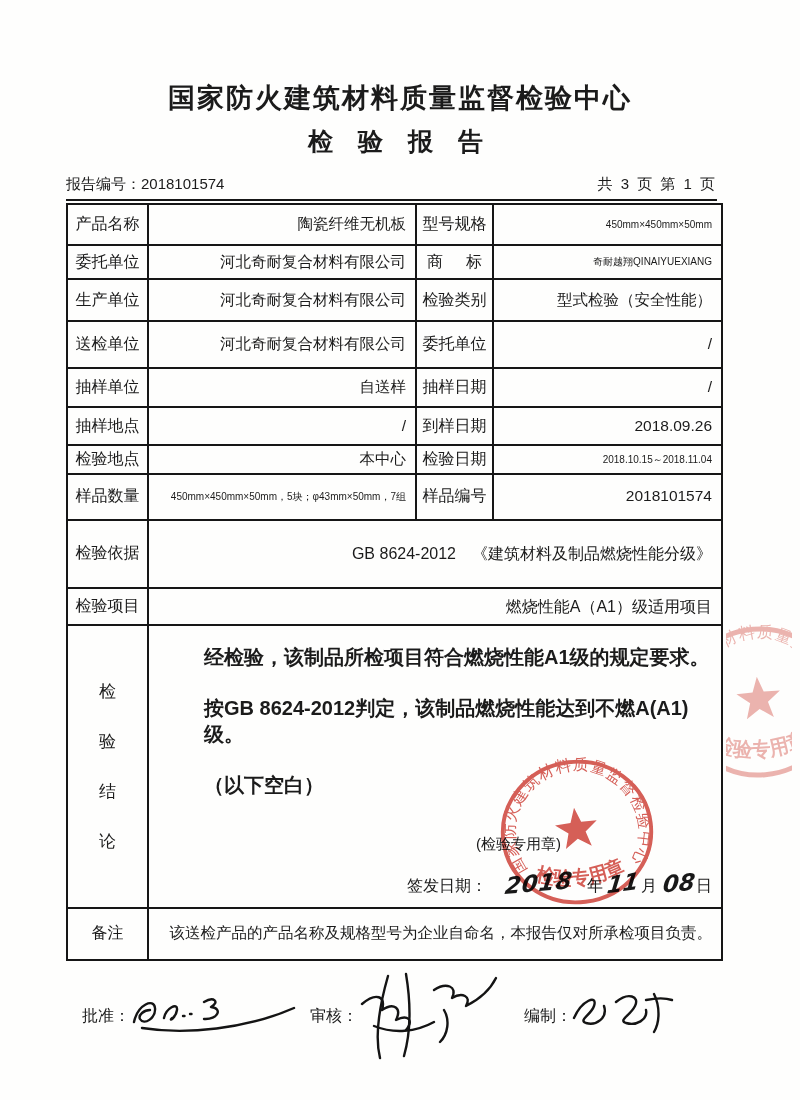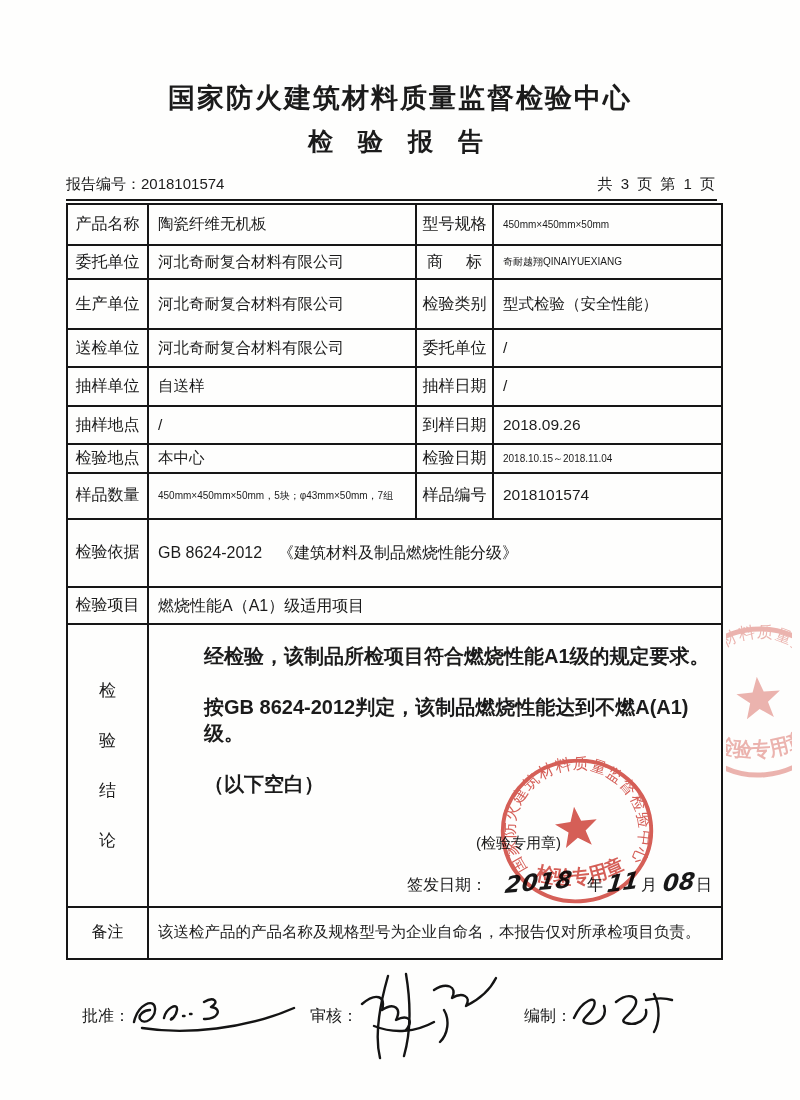--- a/index.html
+++ b/index.html
@@ -21,21 +21,21 @@
   .meta-left{white-space:nowrap;}
   .meta-right{white-space:nowrap;letter-spacing:2px;}
 
   
   table.report{position:absolute;top:203px;left:66px;width:655px;border-collapse:collapse;
     table-layout:fixed;}
   table.report td{border:2px solid #161616;overflow:hidden;}
   col.c1{width:81px;} col.c2{width:268px;} col.c3{width:77px;} col.c4{width:229px;}
   td.lbl{text-align:center;font-size:16px;padding:0 2px;}
   td.spread{text-align:justify;text-align-last:justify;padding:0 10px;}
-  td.val{padding:3px 9px;font-size:15.5px;text-align:left;line-height:1.35;border-radius:13px;}
+  td.val{padding:3px 9px;font-size:15.5px;text-align:right;line-height:1.35;border-radius:13px;}
   td.val-sm{font-size:10px;}
 
   
   td.vlabel{vertical-align:middle;}
   .vlabel-stack{display:flex;flex-direction:column;align-items:center;gap:27px;font-size:17px;}
   td.conclusion{position:relative;padding:0;}
   .concl-paras{position:absolute;top:18px;left:0;right:0;padding:0 10px 0 55px;}
   .concl-paras p{margin:0 0 25px 0;font-size:20px;line-height:1.3;font-weight:bold;}
   .seal-note{position:absolute;left:327px;top:209px;font-size:15px;white-space:nowrap;}
   .issue-line{position:absolute;left:258px;bottom:10px;font-size:16px;white-space:nowrap;}
@@ -91,27 +91,27 @@
       <td class="val">陶瓷纤维无机板</td>
       <td class="lbl">型号规格</td>
       <td class="val val-sm">450mm×450mm×50mm</td>
     </tr>
     <tr style="height:34px;">
       <td class="lbl">委托单位</td>
       <td class="val">河北奇耐复合材料有限公司</td>
       <td class="lbl spread">商标</td>
       <td class="val val-sm">奇耐越翔QINAIYUEXIANG</td>
     </tr>
-    <tr style="height:50px;margin-top:9px;">
+    <tr style="height:42px;margin-top:9px;">
       <td class="lbl">生产单位</td>
       <td class="val">河北奇耐复合材料有限公司</td>
       <td class="lbl">检验类别</td>
       <td class="val">型式检验（安全性能）</td>
     </tr>
-    <tr style="height:38px;margin-top:35px;">
+    <tr style="height:47px;margin-top:35px;">
       <td class="lbl">送检单位</td>
       <td class="val">河北奇耐复合材料有限公司</td>
       <td class="lbl">委托单位</td>
       <td class="val">/</td>
     </tr>
     <tr style="height:39px;">
       <td class="lbl">抽样单位</td>
       <td class="val">自送样</td>
       <td class="lbl">抽样日期</td>
       <td class="val">/</td>

